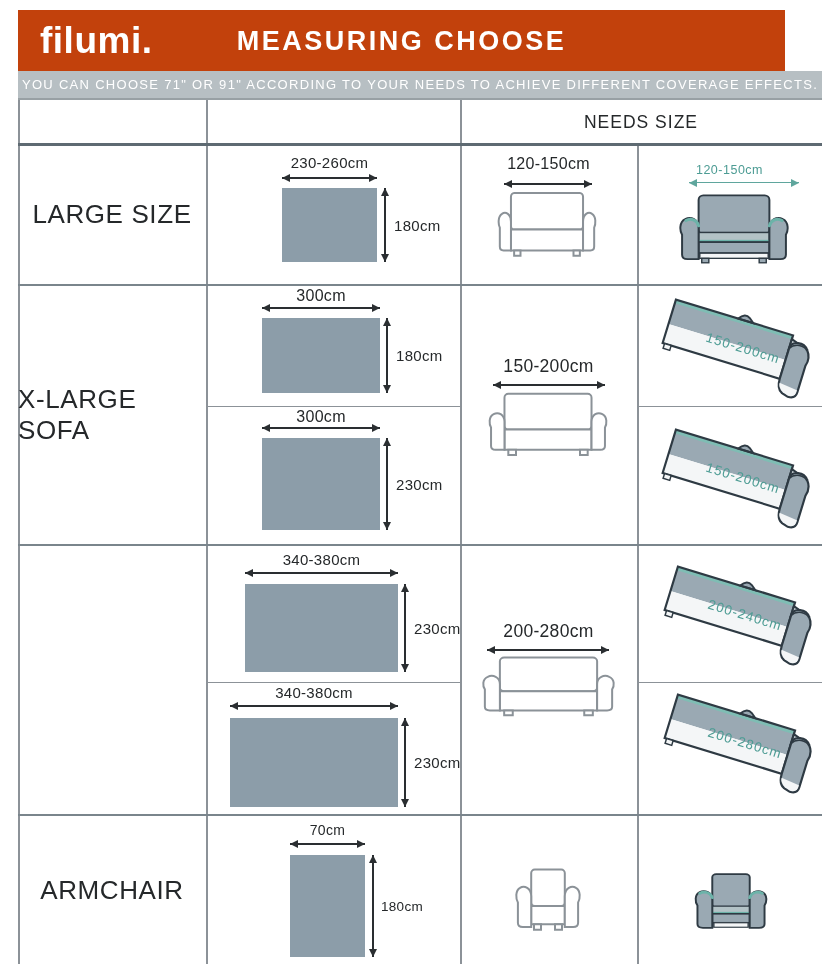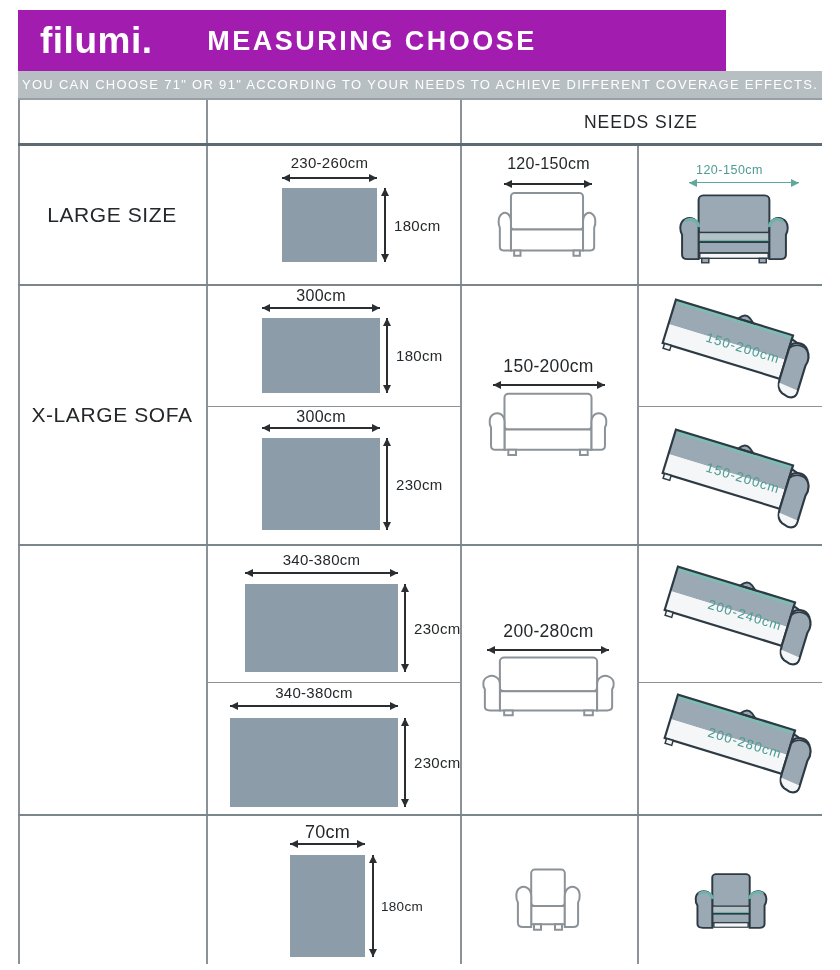--- a/index.html
+++ b/index.html
@@ -1,34 +1,34 @@
 <!DOCTYPE html>
 <html><head>
 <meta charset="utf-8">
 <style>
   html,body{margin:0;padding:0;background:#fff;}
   .page{position:relative;width:840px;height:970px;background:#fff;overflow:hidden;
         font-family:"Liberation Sans",sans-serif;color:#25282A;}
   
-  .header-bar{position:absolute;left:18px;top:10px;width:708px;height:61px;background:#a21caf;}
+  .header-bar{position:absolute;left:18px;top:10px;width:767px;height:61px;background:#c2410c;}
   .logo{position:absolute;left:22px;top:50%;transform:translateY(-50%);
         font-size:37px;font-weight:bold;color:#fff;letter-spacing:.5px;}
   .title{position:absolute;left:0;width:100%;top:50%;transform:translateY(-50%);
          text-align:center;font-size:27px;color:#fff;letter-spacing:2.5px;font-weight:600;}
   .banner{position:absolute;left:18px;top:71px;width:804px;height:29px;background:#B7BFC3;
           border-bottom:2px solid #98A0A4;box-sizing:border-box;
           display:flex;align-items:center;justify-content:center;
           color:#fff;font-size:13px;letter-spacing:1.3px;white-space:nowrap;}
   
   .gl{position:absolute;background:#8C9298;}
   
   .col-h{position:absolute;top:100px;height:44px;display:flex;align-items:center;justify-content:center;
          font-size:17.5px;letter-spacing:1px;color:#25282A;}
   .row-label{position:absolute;left:18px;width:188px;display:flex;align-items:center;justify-content:center;
-         font-size:21px;letter-spacing:.6px;color:#25282A;}
+         font-size:26px;letter-spacing:.6px;color:#25282A;}
   
   .rect{position:absolute;background:#8C9DA9;}
   .dim{position:absolute;font-size:15px;color:#25282A;text-align:center;letter-spacing:.3px;}
   .vdim{display:flex;align-items:center;}
   .harrow{position:absolute;height:1.6px;background:#2A2E31;}
   .harrow::before,.harrow::after{content:"";position:absolute;top:-3.4px;
       border-top:4px solid transparent;border-bottom:4px solid transparent;}
   .harrow::before{left:0;border-right:8px solid #2A2E31;}
   .harrow::after{right:0;border-left:8px solid #2A2E31;}
   .varrow{position:absolute;width:1.6px;background:#2A2E31;}
@@ -126,20 +126,21 @@
   <div class="gl" style="left:18px;top:814px;width:804px;height:2px;background:#7A858C"></div>
   <div class="gl" style="left:207px;top:406px;width:253px;height:1.2px"></div>
   <div class="gl" style="left:637px;top:406px;width:185px;height:1.2px"></div>
   <div class="gl" style="left:207px;top:682px;width:253px;height:1.2px"></div>
   <div class="gl" style="left:637px;top:682px;width:185px;height:1.2px"></div>
 
   <div class="col-h" style="left:460px;width:362px">NEEDS SIZE</div>
 
   <div class="row-label" style="top:145px;height:139px">LARGE SIZE</div>
   <div class="row-label" style="top:285px;height:259px">X-LARGE SOFA</div>
+  <div class="row-label" style="top:815px;height:150px">ARMCHAIR</div>
 
   <div class="dim" style="left:262px;top:154px;width:135px">230-260cm</div>
   <div class="harrow" style="left:282px;top:177px;width:95px"></div>
   <div class="rect" style="left:282px;top:188px;width:95px;height:74px"></div>
   <div class="varrow" style="left:384px;top:188px;height:74px"></div>
   <div class="dim vdim" style="left:394px;top:188px;height:74px">180cm</div>
 
   <div class="sofa-dim" style="left:460px;top:155px;width:177px">120-150cm</div>
   <div class="harrow" style="left:504px;top:183px;width:88px"></div>
   <svg class="icon" style="left:494px;top:189px" width="106" height="72" viewBox="0 0 200 110" preserveAspectRatio="none">
@@ -199,21 +200,21 @@
 
   <svg class="icon" style="left:660px;top:560px" width="158" height="100" viewBox="0 0 160 100">
       <use href="#sofa-tilted-color"></use>
     </svg>
   <div class="tilt-label" style="left:685px;top:589px">200-240cm</div>
   <svg class="icon" style="left:660px;top:688px" width="158" height="100" viewBox="0 0 160 100">
       <use href="#sofa-tilted-color"></use>
     </svg>
   <div class="tilt-label" style="left:685px;top:717px">200-280cm</div>
 
-  <div class="dim" style="left:290px;top:822px;width:75px;font-size:18px">70cm</div>
+  <div class="dim" style="left:290px;top:822px;width:75px;font-size:14px">70cm</div>
   <div class="harrow" style="left:290px;top:843px;width:75px"></div>
   <div class="rect" style="left:290px;top:855px;width:75px;height:102px"></div>
   <div class="varrow" style="left:372px;top:855px;height:102px"></div>
   <div class="dim vdim" style="left:381px;top:855px;height:102px;font-size:13.5px">180cm</div>
 
   <svg class="icon" style="left:513px;top:864px" width="70" height="70" viewBox="0 0 100 100">
       <use href="#armchair-line"></use>
     </svg>
   <svg class="icon" style="left:692px;top:869px" width="78" height="64" viewBox="0 0 100 100" preserveAspectRatio="none">
       <use href="#armchair-color"></use>

